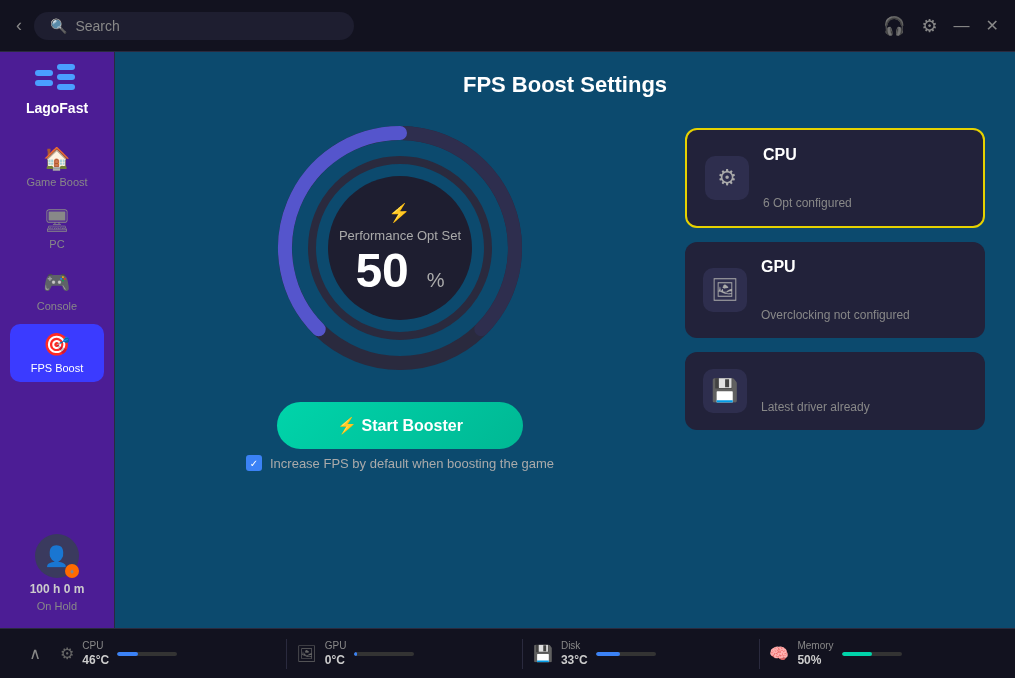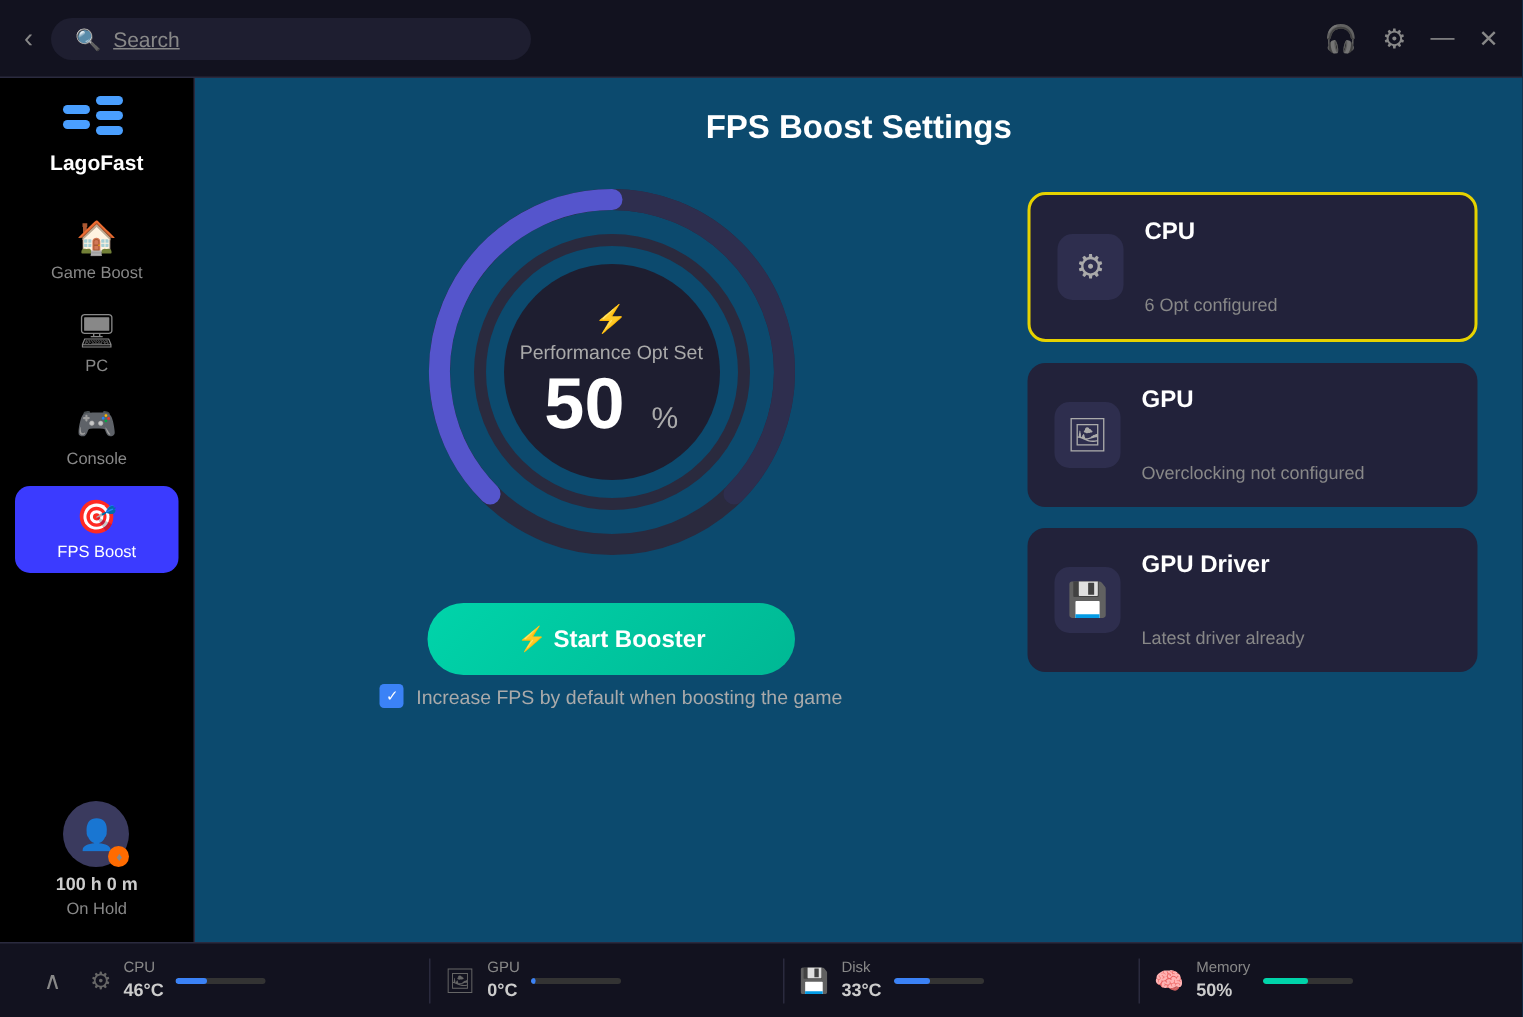--- a/index.html
+++ b/index.html
@@ -34,21 +34,21 @@
       display: flex;
       align-items: center;
       background: #1e1e30;
       border-radius: 20px;
       padding: 6px 16px;
       gap: 8px;
       flex: 1;
       max-width: 320px;
     }
     .topbar-search-icon { color: #888; font-size: 14px; }
-    .topbar-search-text { color: #888; font-size: 14px; text-decoration: underline; }
+    .topbar-search-text { color: #888; font-size: 14px; }
     .topbar-right {
       margin-left: auto;
       display: flex;
       align-items: center;
       gap: 16px;
     }
     .topbar-icon {
       color: #888;
       font-size: 18px;
       cursor: pointer;
@@ -57,22 +57,22 @@
 
     
     .main-layout {
       display: flex;
       flex: 1;
       overflow: hidden;
     }
 
     
     .sidebar {
-      width: 130px;
-      background: #000000;
+      width: 115px;
+      background: #4c1d95;
       display: flex;
       flex-direction: column;
       align-items: center;
       padding-top: 10px;
       border-right: 1px solid #2a2a3e;
       flex-shrink: 0;
     }
     .logo {
       margin-bottom: 20px;
       display: flex;
@@ -459,21 +459,20 @@
         <div class="card">
           <div class="card-icon-bg">🖼</div>
           <div class="card-info">
             <div class="card-title">GPU</div>
             <div class="card-subtitle">Overclocking not configured</div>
           </div>
         </div>
         <div class="card">
           <div class="card-icon-bg">💾</div>
           <div class="card-info">
-            <div class="card-title">GPU Driver</div>
             <div class="card-subtitle">Latest driver already</div>
           </div>
         </div>
       </div>
 
     </div>
   </div>
 </div>
 
 <div class="statusbar">

